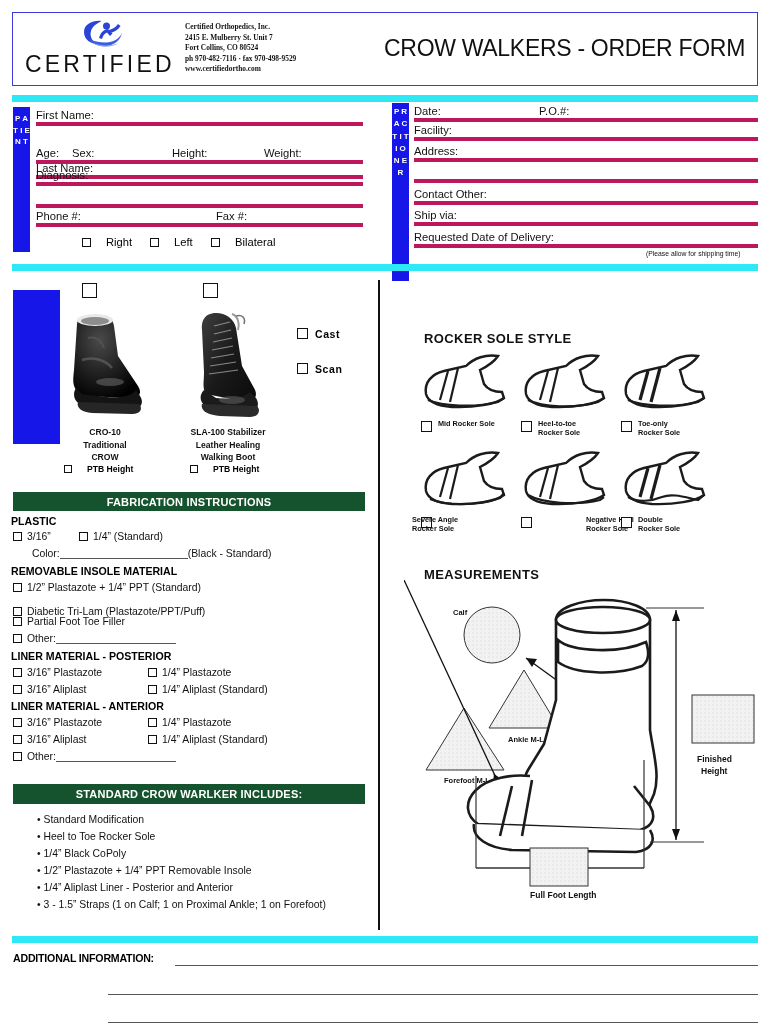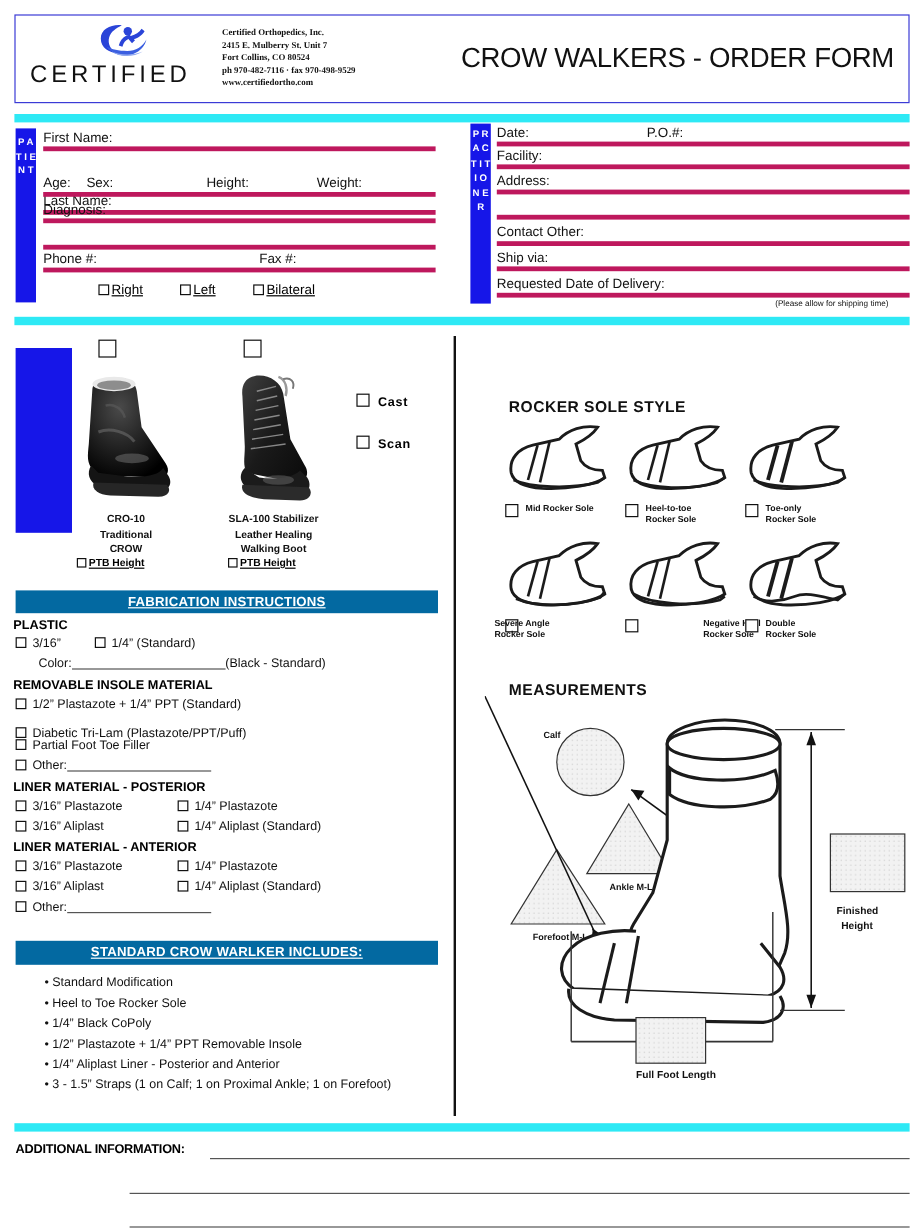--- a/index.html
+++ b/index.html
@@ -15,21 +15,21 @@
 
   
   .header-box{
     position:absolute; left:12px; top:12px; width:746px; height:74px;
     border:1.5px solid #3b3bd6; background:#fff;
   }
   .logo-wrap{ position:absolute; left:10px; top:4px; width:160px; height:68px; }
   .logo-mark{ position:absolute; left:55px; top:2px; width:46px; height:34px; }
   .logo-word{
     position:absolute; left:2px; top:34px; width:158px;
-    font-size:20px; letter-spacing:3.2px; font-weight:400; color:#111;
+    font-size:23px; letter-spacing:3.2px; font-weight:400; color:#111;
     font-family:"Liberation Sans", sans-serif;
   }
   .company-block{
     position:absolute; left:172px; top:9px; width:190px;
     font-size:7.4px; line-height:10.6px; color:#111; font-weight:600;
     font-family:"Liberation Serif", serif;
   }
   .company-block .ln{ white-space:nowrap; }
   .form-title{
     position:absolute; right:12px; top:22px;
@@ -54,36 +54,35 @@
 
   
   .cbx{
     display:inline-block; width:9px; height:9px;
     border:1.3px solid #111; background:#fff; vertical-align:-1px;
   }
   .cbx.sm{ width:8px; height:8px; border-width:1.2px; }
   .cbx.lg{ width:15px; height:15px; border-width:1.6px; }
 
   .chk-line{ position:absolute; font-size:11.2px; white-space:nowrap; }
-  .chk-line .tx{ margin-left:2px;text-decoration:underline; }
+  .chk-line .tx{ margin-left:15px; }
 
   .note-small{
     position:absolute; font-size:6.8px; color:#111; white-space:nowrap;
   }
 
   
   .vdiv{ position:absolute; width:2px; background:#111; }
 
   
   .blue-bar{
-    position:absolute; background:#0369a1; color:#fff;
+    position:absolute; background:#14532d; color:#fff;
     font-size:11px; font-weight:700; text-align:center;
     display:flex; align-items:center; justify-content:center;
     letter-spacing:0.2px;
-    text-decoration:underline;
   }
 
   
   .style-caption{
     position:absolute; text-align:center; font-size:8.6px;
     font-weight:700; line-height:12.5px; color:#111;
   }
   .boot-img{ position:absolute; }
   .cast-scan{
     position:absolute; font-size:10.5px; font-weight:700; white-space:nowrap;
@@ -181,21 +180,21 @@
 <div class="chk-line" style="left:82px; top:236px;">
   <span class="cbx"></span><span class="tx">Right</span>
 </div>
 <div class="chk-line" style="left:150px; top:236px;">
   <span class="cbx"></span><span class="tx">Left</span>
 </div>
 <div class="chk-line" style="left:211px; top:236px;">
   <span class="cbx"></span><span class="tx">Bilateral</span>
 </div>
 
-<div class="side-tab" style="left:392px; top:103px; height:150px; line-height:12.3px; padding-top:3px;">P R A C T I T I O N E R</div>
+<div class="side-tab" style="left:392px; top:103px; height:178px; line-height:12.3px; padding-top:3px;">P R A C T I T I O N E R</div>
 
 <div class="field-row" style="left:414px; top:103px; width:344px; height:19px;">
   <span class="lbl" style="left:0">Date:</span>
   <span class="lbl" style="left:125px">P.O.#:</span>
 </div>
 <div class="field-row" style="left:414px; top:122px; width:344px; height:19px;">
   <span class="lbl">Facility:</span>
 </div>
 <div class="field-row" style="left:414px; top:141px; width:344px; height:21px;">
   <span class="lbl">Address:</span>

